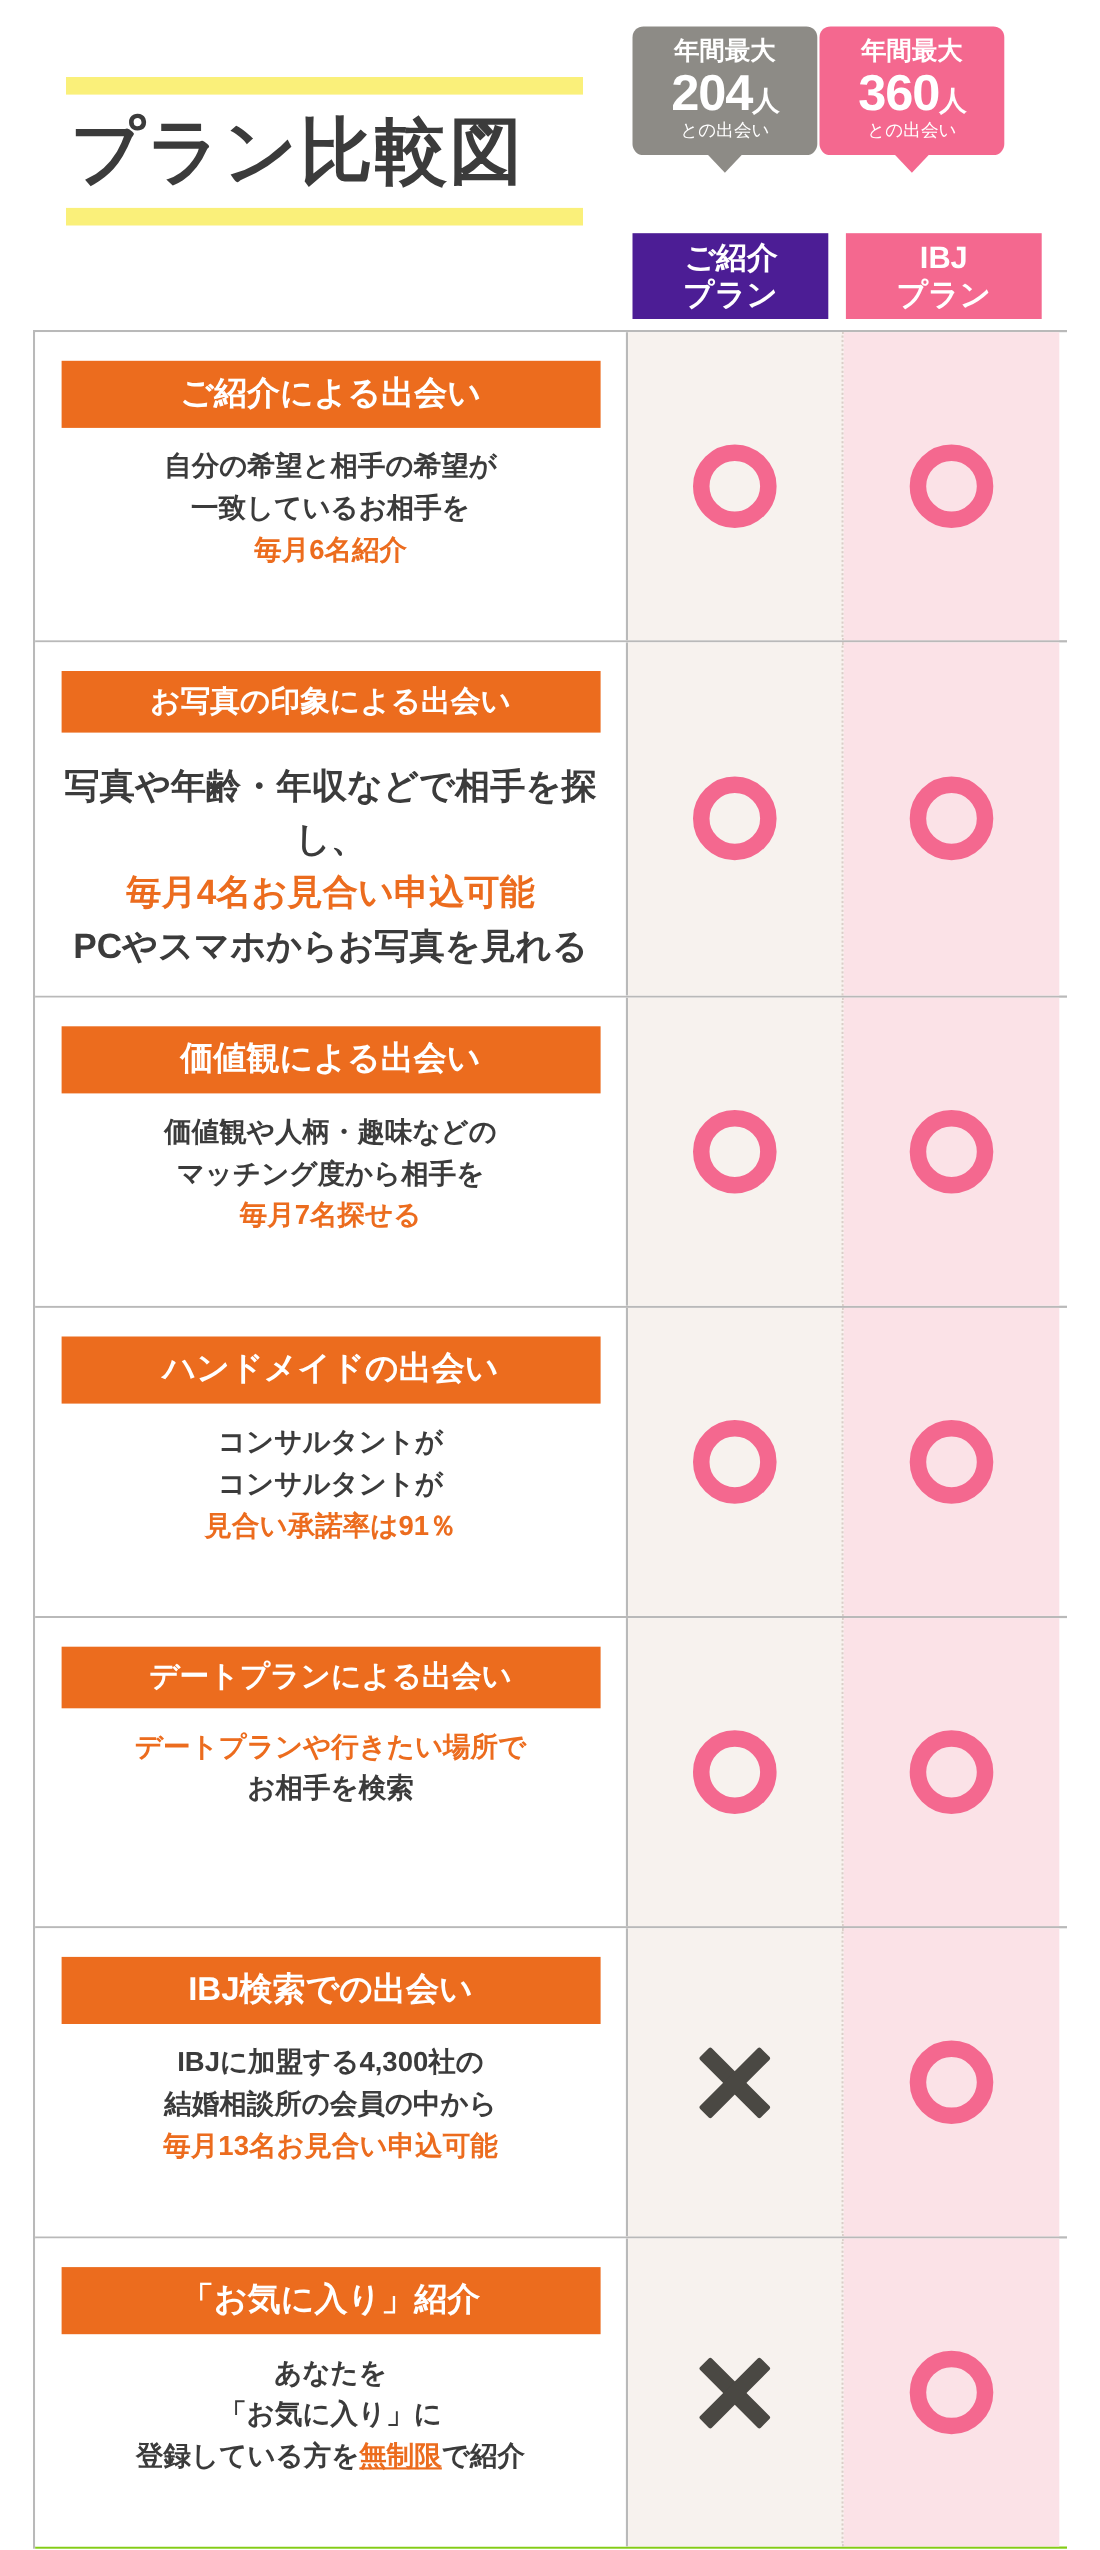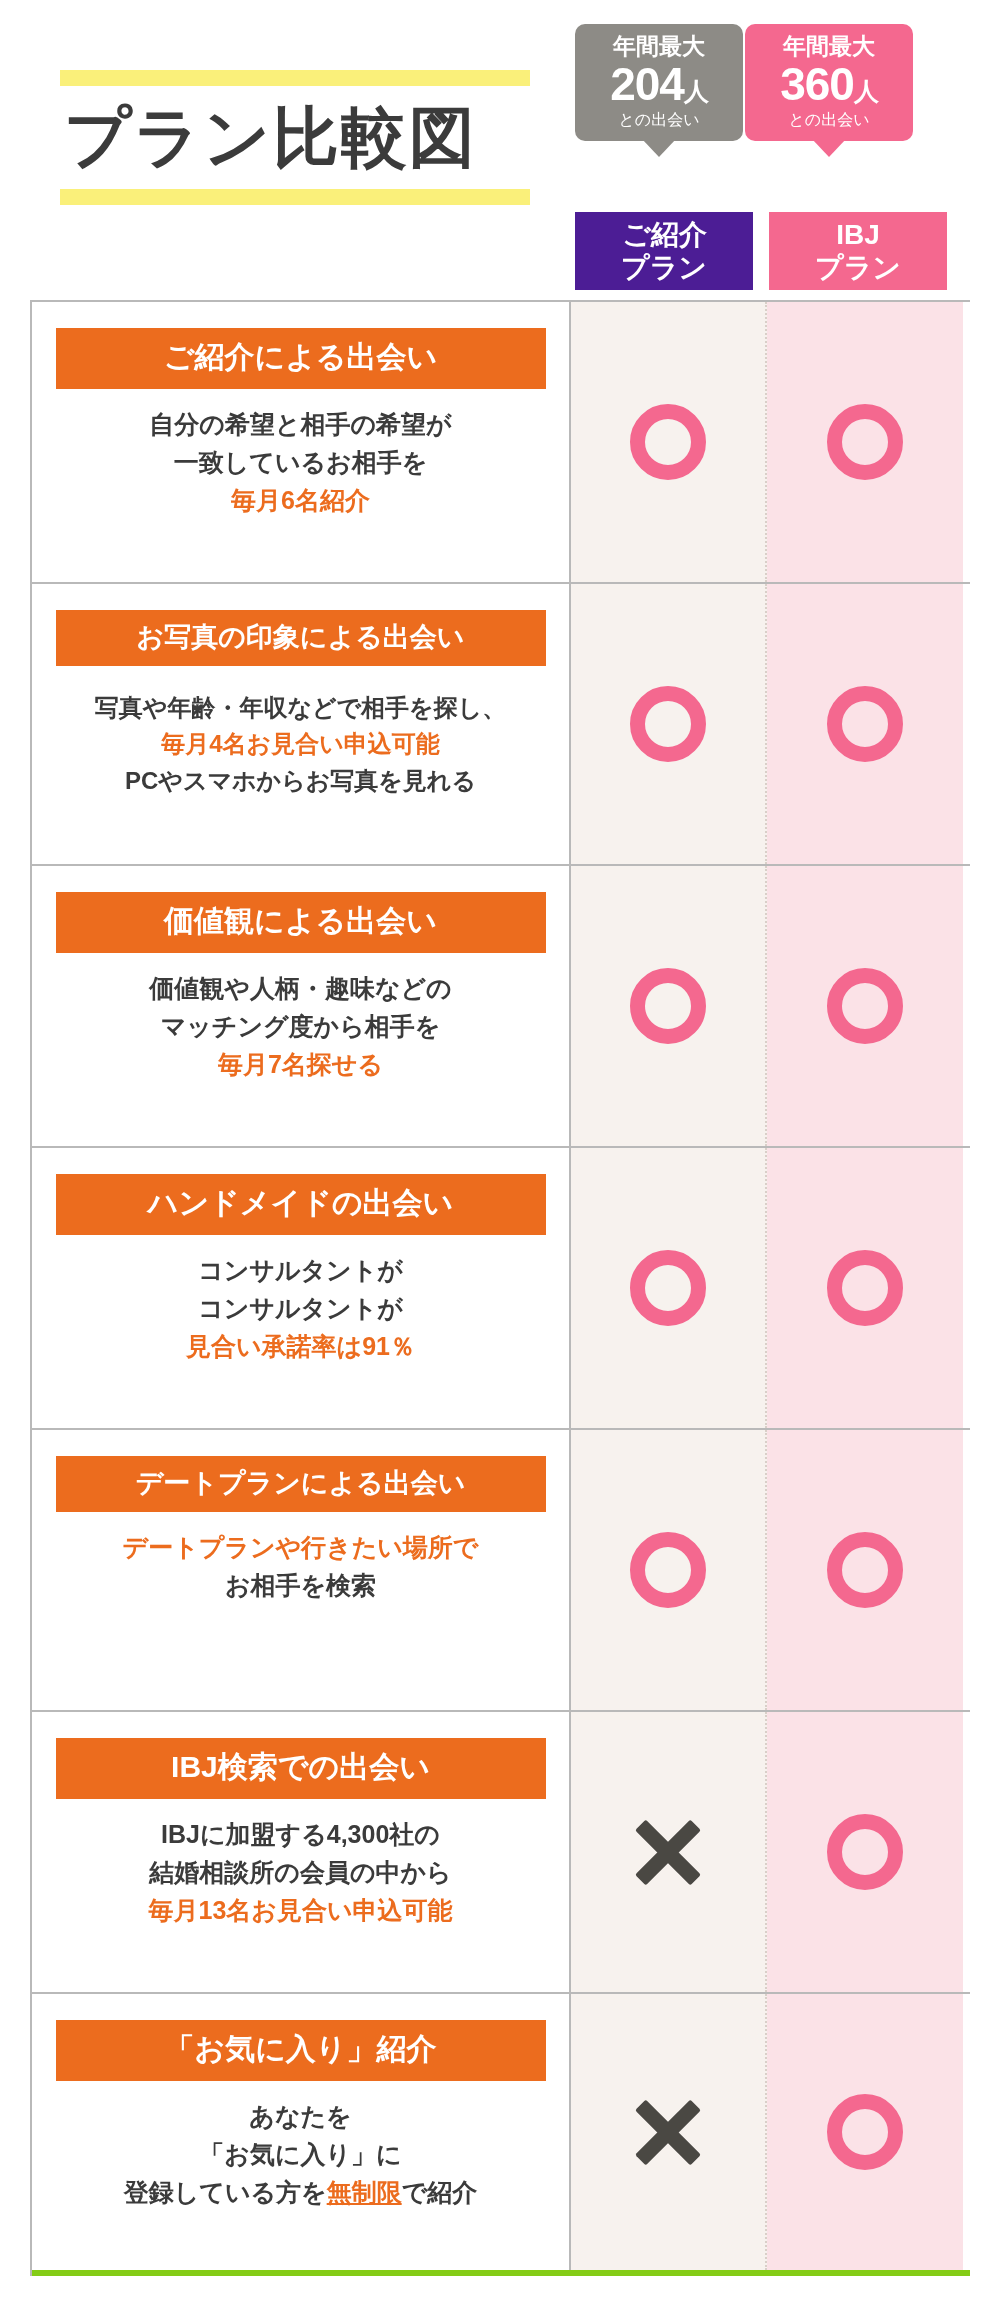--- a/index.html
+++ b/index.html
@@ -133,21 +133,21 @@
     left: 30px;
     width: 940px;
     border-top: 2px solid #b9b9b9;
     border-left: 2px solid #b9b9b9;
   }
   .row {
     display: flex;
     border-bottom: 2px solid #b9b9b9;
     min-height: 282px;
   }
-  .row:last-child { border-bottom: 6px solid #84cc16; }
+  .row:last-child { border-bottom: 2px solid #84cc16; }
 
   .cell-desc {
     width: 539px;
     border-right: 2px solid #b9b9b9;
     padding: 26px 18px 20px 18px;
     display: flex;
     flex-direction: column;
     align-items: center;
     background: #ffffff;
   }
@@ -167,21 +167,21 @@
   .feature-text {
     margin-top: 16px;
     text-align: center;
     font-size: 25px;
     font-weight: bold;
     line-height: 1.52;
     color: #3b3b3b;
   }
   .feature-text .hl { color: #ec6c1e; }
   .feature-text .u-hl { color: #ec6c1e; text-decoration: underline; }
-  .feature-text.tight { font-size: 24px; margin-top: 24px; }
+  .feature-text.tight { font-size: 32px; margin-top: 24px; }
 
   .cell-mark {
     width: 196px;
     display: flex;
     align-items: center;
     justify-content: center;
   }
   .cell-mark.gray-col {
     background: #f7f2ee;
     border-right: 2px dotted #d9cfc8;

